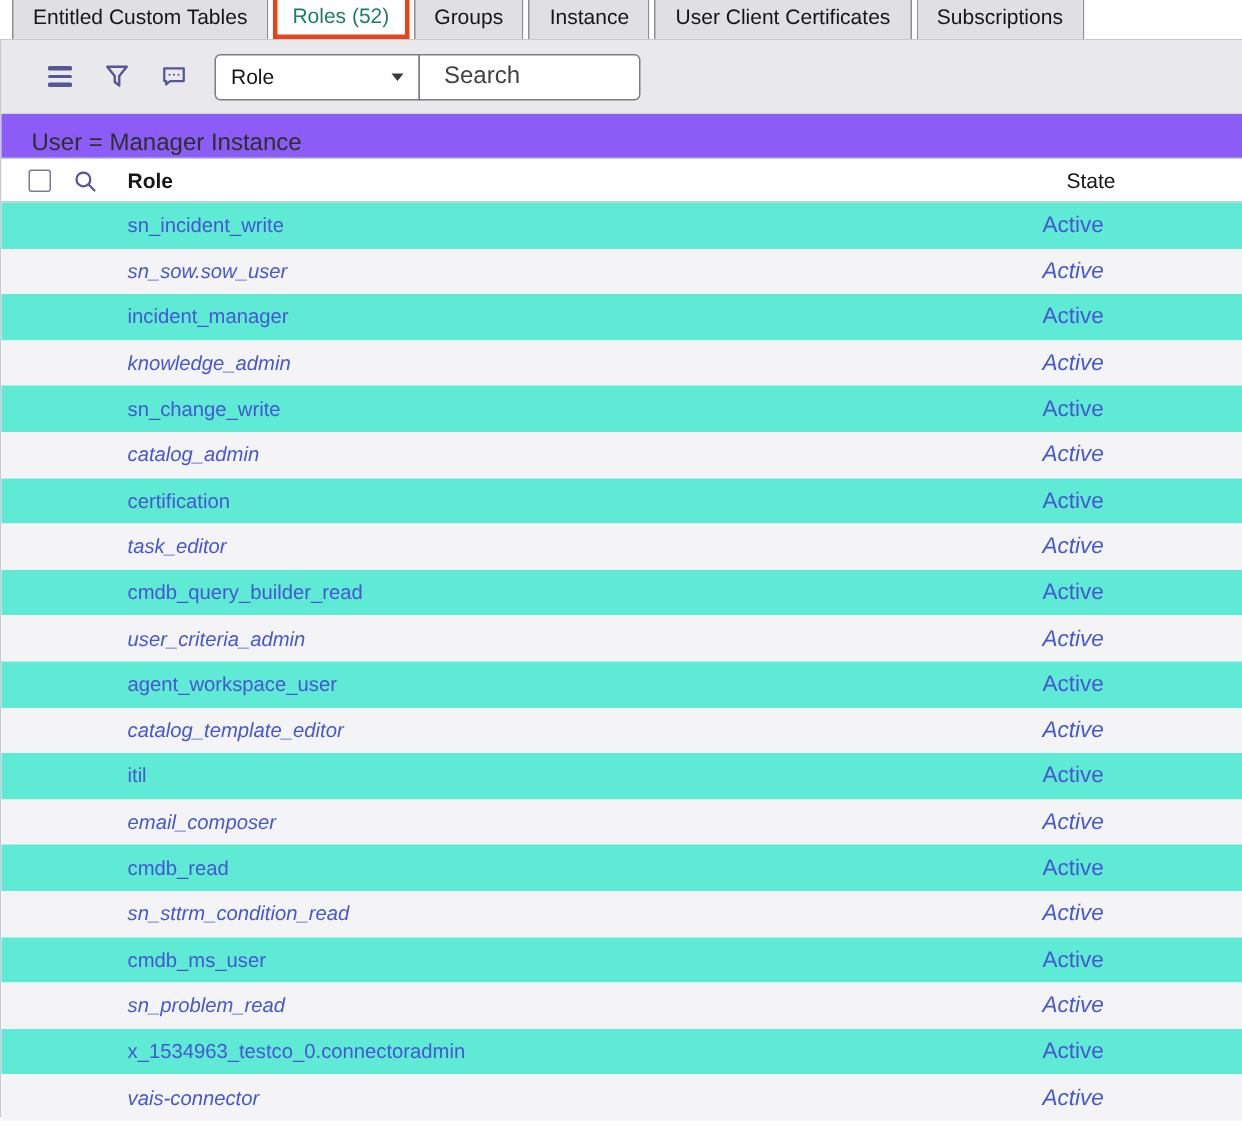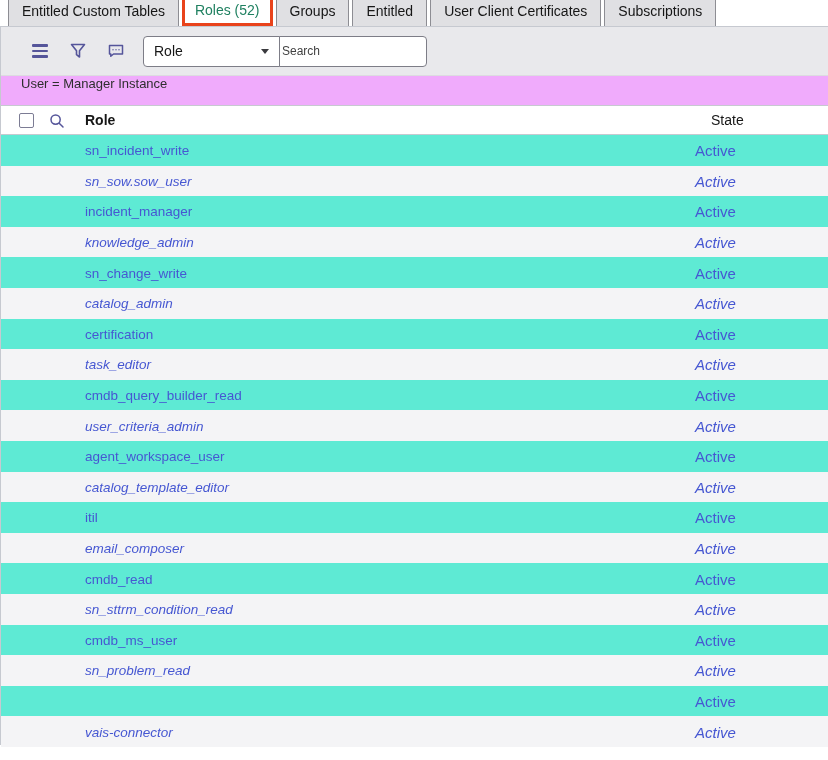--- a/index.html
+++ b/index.html
@@ -35,27 +35,27 @@
     padding-left:20px;border-bottom:1px solid #dcdce0;}
   .icon-btn{width:38px;height:32px;display:flex;align-items:center;justify-content:center;cursor:pointer;}
   .burger{display:flex;flex-direction:column;gap:3px;}
   .burger i{display:block;width:16px;height:2.5px;background:var(--icon);border-radius:1px;}
   .field-select{width:137px;height:31px;background:#fff;border:1px solid #7d7d87;
     border-radius:4px 0 0 4px;display:flex;align-items:center;justify-content:space-between;
     padding:0 10px;font-size:14px;margin-left:8px;cursor:pointer;}
   .caret{width:0;height:0;border-left:4.5px solid transparent;border-right:4.5px solid transparent;
     border-top:5.5px solid #3a3a3e;}
   .search-box{width:148px;height:31px;background:#fff;border:1px solid #7d7d87;
-    border-radius:0 4px 4px 0;margin-left:-1px;font-size:12px;padding:0 2px;
+    border-radius:0 4px 4px 0;margin-left:-1px;font-size:16px;padding:0 16px;
     font-family:"Liberation Sans",sans-serif;color:#161616;}
   .search-box::placeholder{color:#424242;opacity:1;}
 
   
-  .breadcrumb{height:30px;background:#f0abfc;border-bottom:1px solid var(--line);
-    display:flex;align-items:flex-start;padding-left:20px;font-size:13px;color:#2e2e2e;}
+  .breadcrumb{height:30px;background:#8b5cf6;border-bottom:1px solid var(--line);
+    display:flex;align-items:flex-end;padding-left:20px;font-size:16px;color:#2e2e2e;}
 
   
   .listheader{position:relative;height:29px;background:#fff;border-bottom:1px solid var(--line);}
   .chk{position:absolute;left:18px;top:7px;width:15px;height:15px;background:#fff;
     border:1px solid #7c7c94;border-radius:2px;cursor:pointer;}
   .hdr-search{position:absolute;left:48px;top:7px;cursor:pointer;}
   .hdr-role{position:absolute;left:84px;top:50%;transform:translateY(-50%);
     font-weight:bold;font-size:14px;}
   .hdr-state{position:absolute;left:710px;top:50%;transform:translateY(-50%);
     font-weight:normal;font-size:14px;}
@@ -77,21 +77,21 @@
       <span>Entitled Custom Tables</span>
     </div>
     <div class="tab active">
       <span class="tab-active-bar"></span>
       <span>Roles (52)</span>
     </div>
     <div class="tab">
       <span>Groups</span>
     </div>
     <div class="tab">
-      <span>Entitled</span>
+      <span>Instance</span>
     </div>
     <div class="tab">
       <span>User Client Certificates</span>
     </div>
     <div class="tab">
       <span>Subscriptions</span>
     </div>
   </div>
 
 <div class="panel">
@@ -205,20 +205,21 @@
       </div>
       <div class="row">
         <a class="role-link">cmdb_ms_user</a>
         <a class="state-link">Active</a>
       </div>
       <div class="row alt">
         <a class="role-link">sn_problem_read</a>
         <a class="state-link">Active</a>
       </div>
       <div class="row">
+        <a class="role-link">x_1534963_testco_0.connectoradmin</a>
         <a class="state-link">Active</a>
       </div>
       <div class="row alt">
         <a class="role-link">vais-connector</a>
         <a class="state-link">Active</a>
       </div>
     </div>
 
 </div>
 

